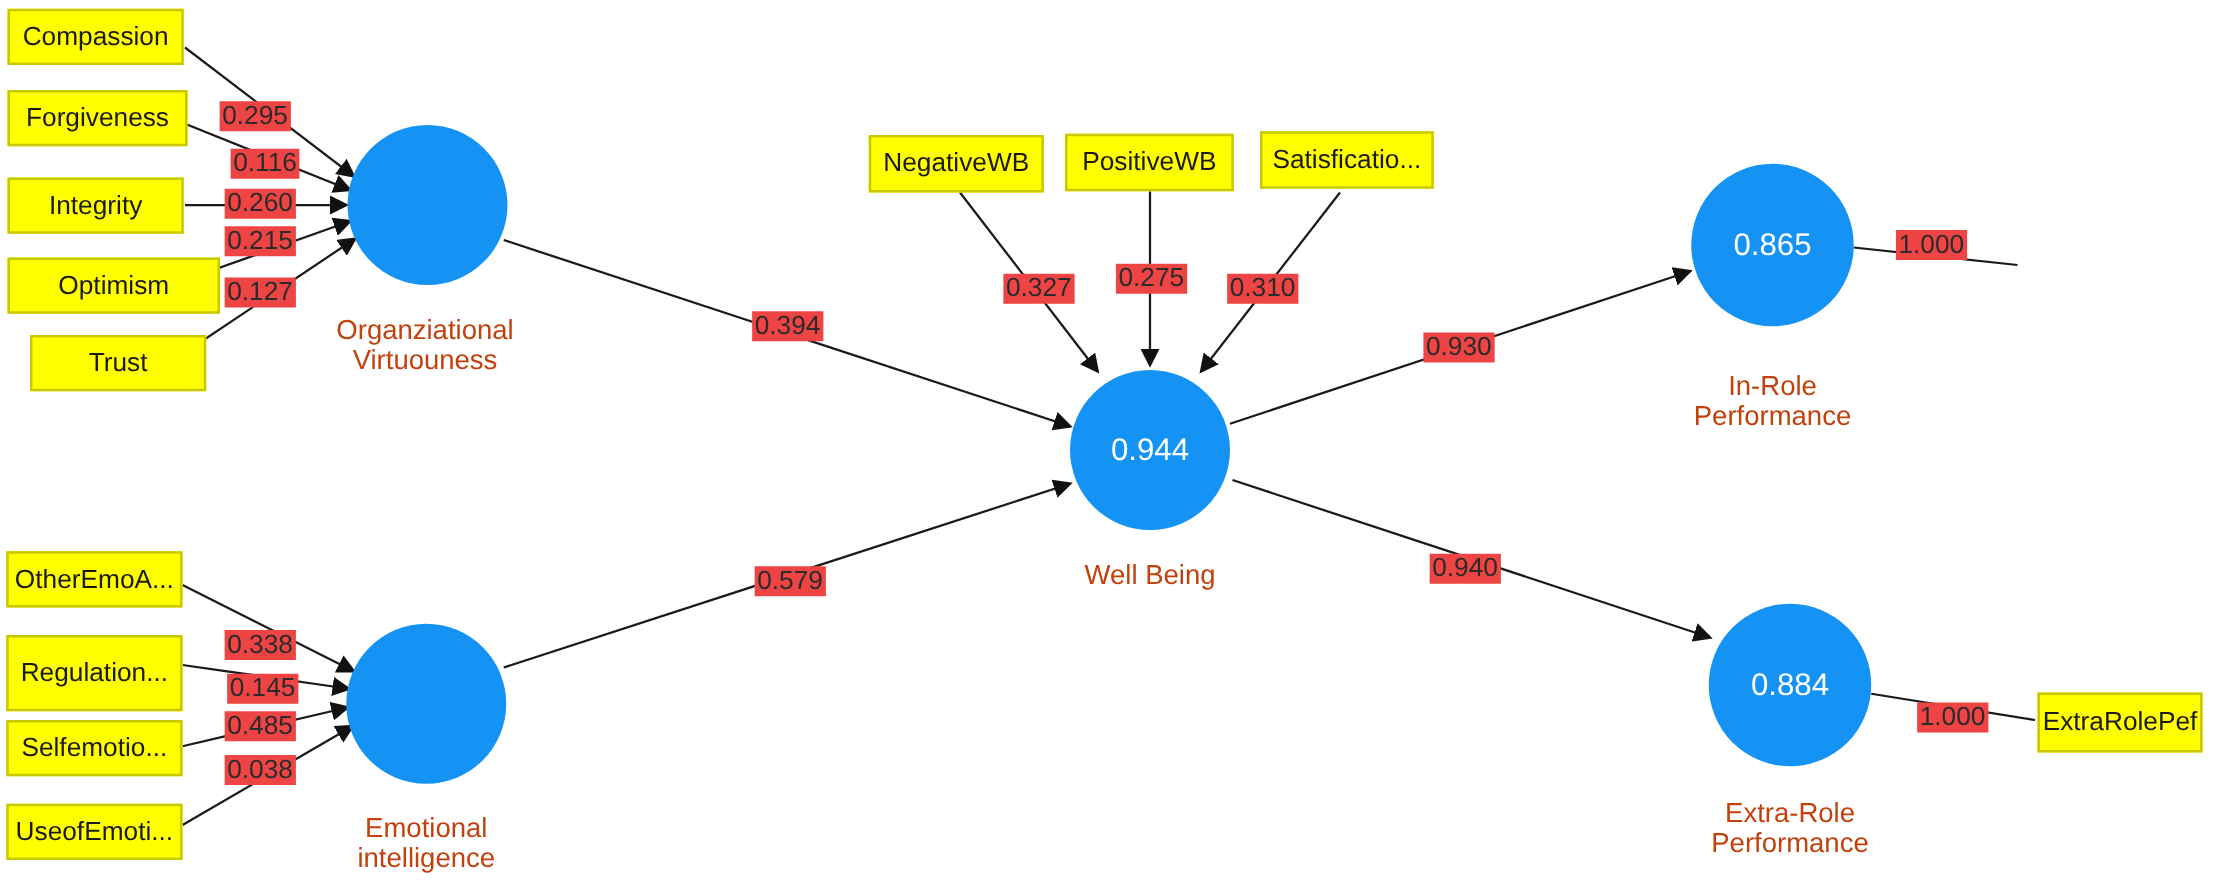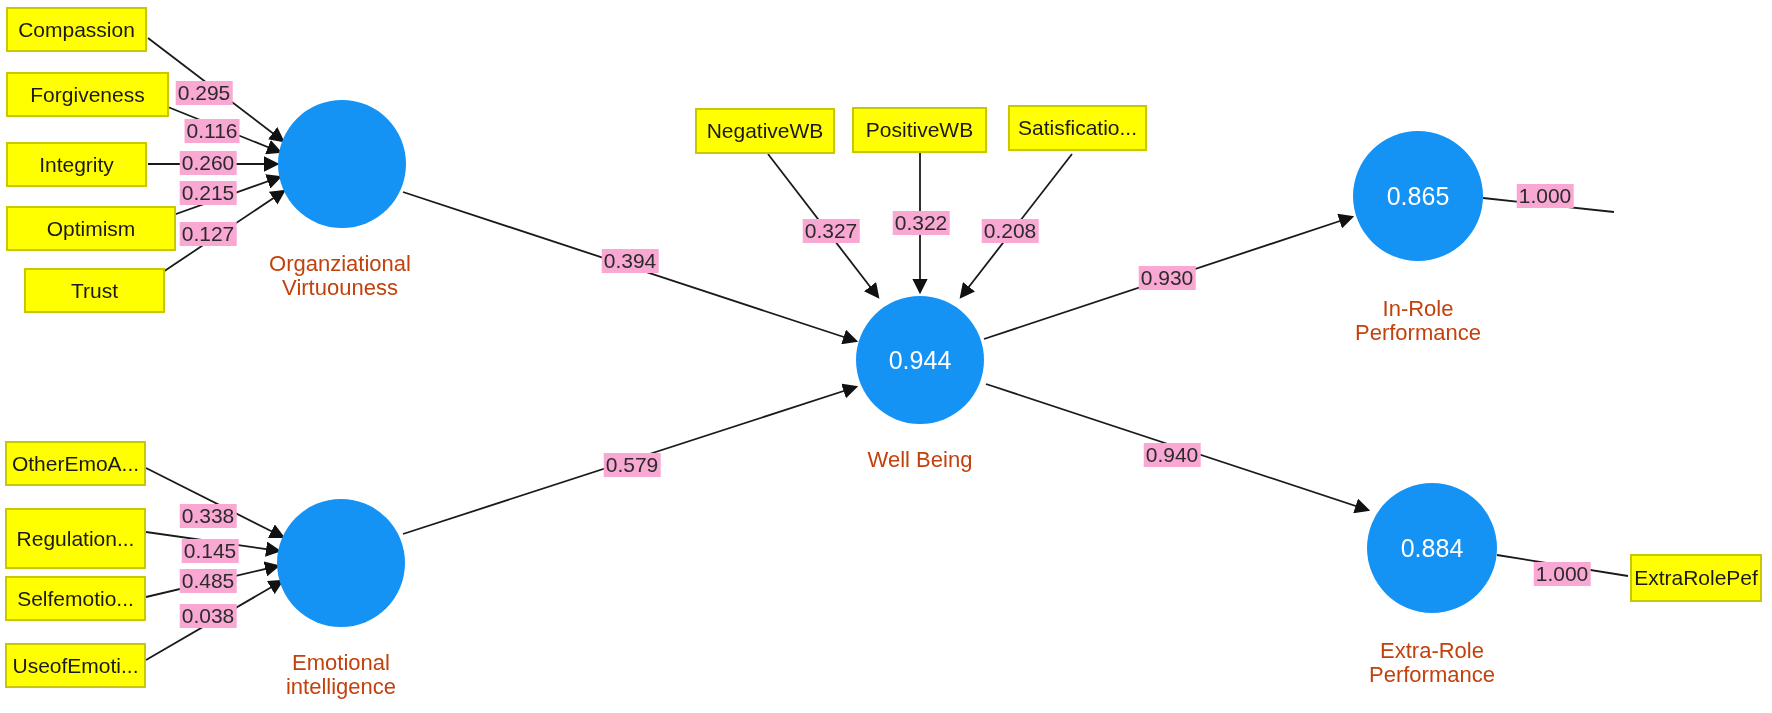--- a/index.html
+++ b/index.html
@@ -31,21 +31,21 @@
   .cname{
     position:absolute;z-index:3;
     transform:translate(-50%,-50%);
     color:#c2410c;font-size:22px;line-height:1.1;
     text-align:center;white-space:nowrap;
   }
   .numlabel{
     position:absolute;z-index:4;
     transform:translate(-50%,-50%);
     color:#2b2b2b;font-size:21px;
-    background:#f9a8d4;padding:0 2px;
+    background:#ef4444;padding:0 2px;
     white-space:nowrap;
   }
 </style>
 </head>
 <body>
 
 <div id="canvas">
 
   <svg id="wires" width="1772" height="713" viewBox="0 0 1772 713">
     <defs>
@@ -74,21 +74,21 @@
       <line x1="403" y1="534" x2="856" y2="387" marker-end="url(#arrow)"></line>
       <line x1="984" y1="339" x2="1352" y2="217" marker-end="url(#arrow)"></line>
       <line x1="986" y1="384" x2="1368" y2="510" marker-end="url(#arrow)"></line>
 
       <line x1="1483" y1="198" x2="1614" y2="212"></line>
       <line x1="1497" y1="555" x2="1628" y2="576"></line>
     </g>
   </svg>
 
   <div class="ibox" style="left:6px;top:7px;width:141px;height:45px">Compassion</div>
-  <div class="ibox" style="left:6px;top:72px;width:163px;height:45px">Forgiveness</div>
+  <div class="ibox" style="left:6px;top:72px;width:144px;height:45px">Forgiveness</div>
   <div class="ibox" style="left:6px;top:142px;width:141px;height:45px">Integrity</div>
   <div class="ibox" style="left:6px;top:206px;width:170px;height:45px">Optimism</div>
   <div class="ibox" style="left:24px;top:268px;width:141px;height:45px">Trust</div>
 
   <span class="numlabel" style="left:204px;top:93px">0.295</span>
   <span class="numlabel" style="left:212px;top:131px">0.116</span>
   <span class="numlabel" style="left:208px;top:163px">0.260</span>
   <span class="numlabel" style="left:208px;top:193px">0.215</span>
   <span class="numlabel" style="left:208px;top:234px">0.127</span>
 
@@ -112,22 +112,22 @@
   <div class="cname" style="left:341px;top:675px">
     <div>Emotional</div>
     <div>intelligence</div>
   </div>
 
   <div class="ibox" style="left:695px;top:108px;width:140px;height:46px">NegativeWB</div>
   <div class="ibox" style="left:852px;top:107px;width:135px;height:46px">PositiveWB</div>
   <div class="ibox" style="left:1008px;top:105px;width:139px;height:46px">Satisficatio...</div>
 
   <span class="numlabel" style="left:831px;top:231px">0.327</span>
-  <span class="numlabel" style="left:921px;top:223px">0.322</span>
-  <span class="numlabel" style="left:1010px;top:231px">0.208</span>
+  <span class="numlabel" style="left:921px;top:223px">0.275</span>
+  <span class="numlabel" style="left:1010px;top:231px">0.310</span>
 
   <div class="circle" style="left:856px;top:296px;width:128px;height:128px">
     <span>0.944</span>
   </div>
   <div class="cname" style="left:920px;top:460px">Well Being</div>
 
   <span class="numlabel" style="left:630px;top:261px">0.394</span>
   <span class="numlabel" style="left:632px;top:465px">0.579</span>
   <span class="numlabel" style="left:1167px;top:278px">0.930</span>
   <span class="numlabel" style="left:1172px;top:455px">0.940</span>

